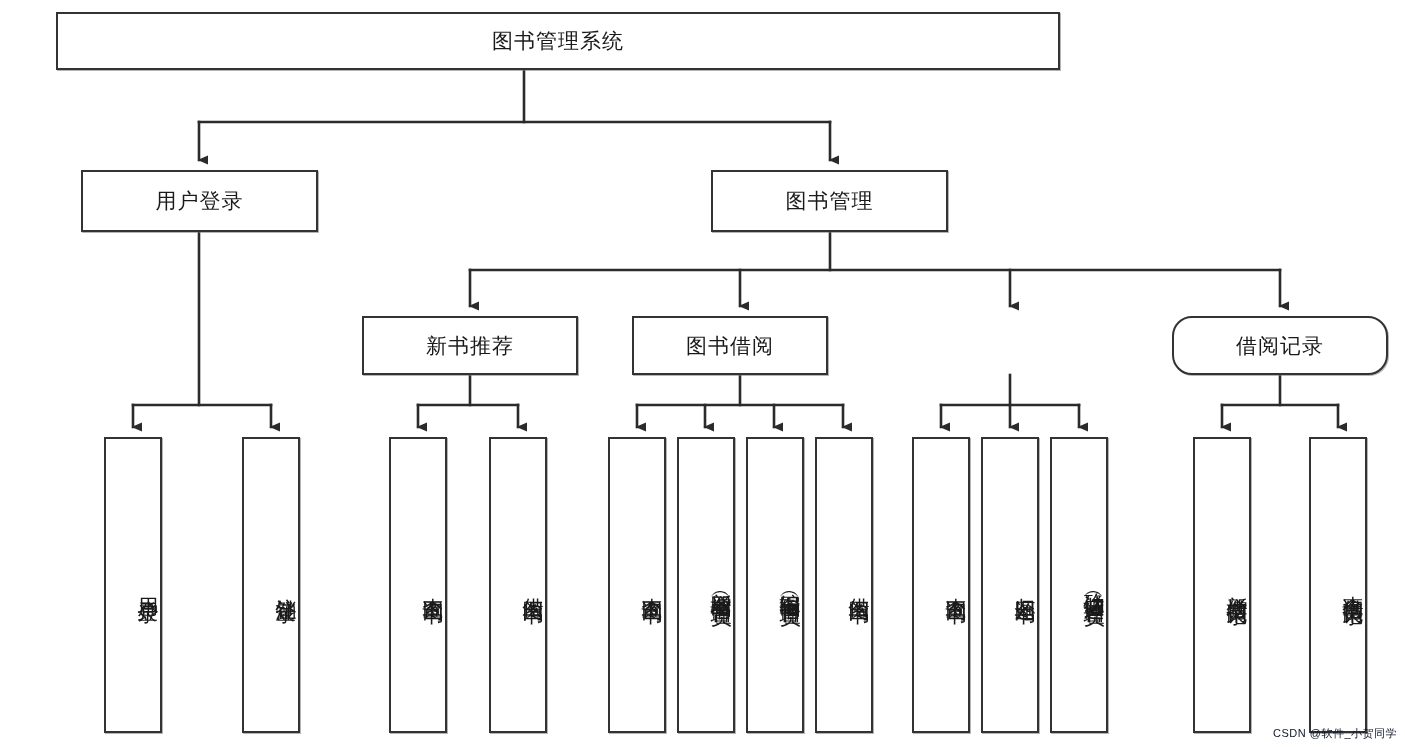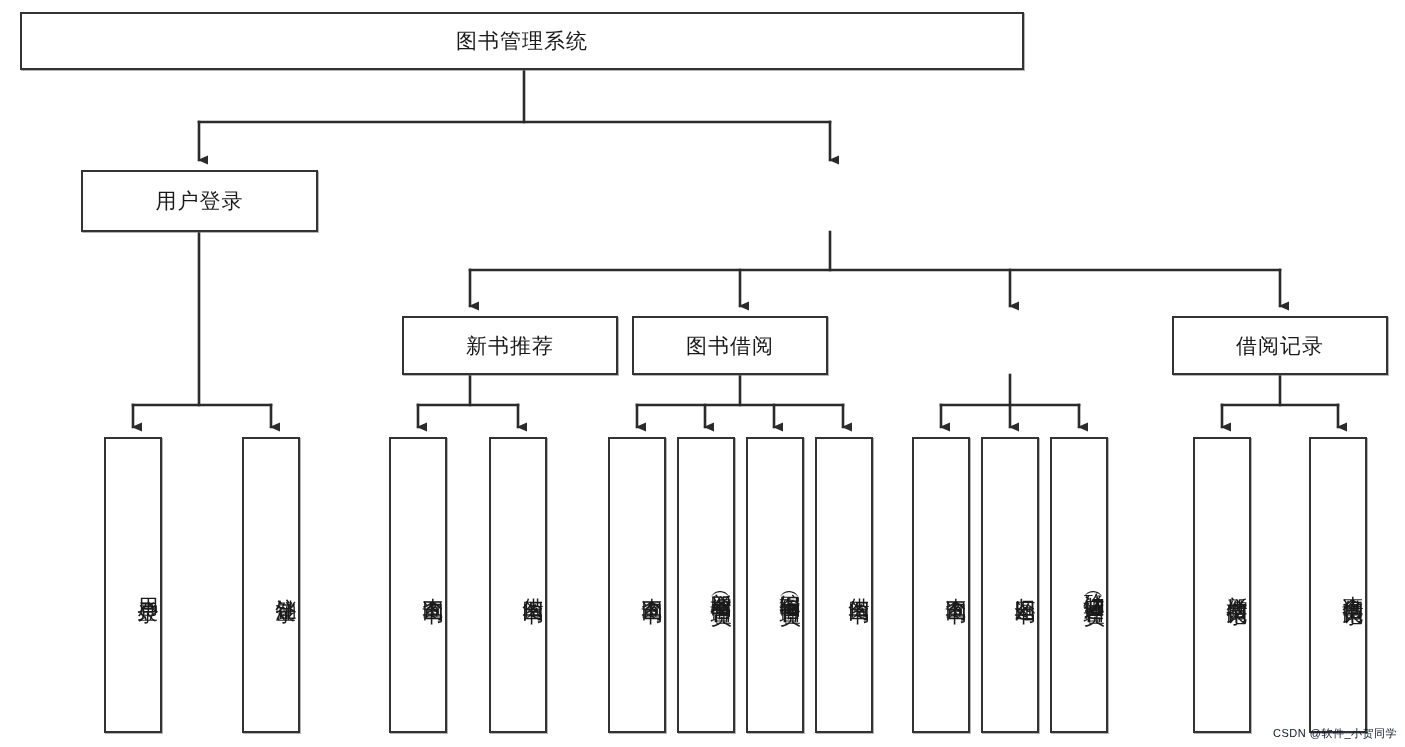--- a/index.html
+++ b/index.html
@@ -39,20 +39,21 @@
     text-align: center;
   }
   .node.horiz {
     font-size: 21px;
     line-height: 1.2;
     letter-spacing: 1px;
   }
   .node.root {
     font-size: 21px;
     letter-spacing: 1px;
+    margin-left: 36px;
   }
   .node.vert {
     writing-mode: vertical-rl;
     text-orientation: upright;
     font-size: 21px;
     line-height: 1.18;
     letter-spacing: 2px;
     padding: 14px 0;
     align-items: flex-start;
     justify-content: center;
@@ -130,28 +131,31 @@
     </g>
   </svg>
 
   <div class="node root" style="left:20px; top:12px; width:1004px; height:58px;">
     <span>图书管理系统</span>
   </div>
 
   <div class="node horiz" style="left:81px; top:170px; width:237px; height:62px;">
     <span>用户登录</span>
   </div>
-
-  <div class="node horiz" style="left:362px; top:316px; width:216px; height:59px;margin-left:40px;">
+  <div class="node horiz" style="left:711px; top:170px; width:237px; height:62px;">
+    <span>图书管理</span>
+  </div>
+
+  <div class="node horiz" style="left:362px; top:316px; width:216px; height:59px;">
     <span>新书推荐</span>
   </div>
   <div class="node horiz" style="left:632px; top:316px; width:196px; height:59px;">
     <span>图书借阅</span>
   </div>
-  <div class="node horiz" style="left:1172px; top:316px; width:216px; height:59px;">
+  <div class="node horiz" style="left:1172px; top:316px; width:216px; height:59px;border-radius:20px;">
     <span>借阅记录</span>
   </div>
 
   <div class="node vert" style="left:104px; top:437px; width:58px; height:296px;">
     <span class="vtext">用户登录</span>
   </div>
   <div class="node vert" style="left:242px; top:437px; width:58px; height:296px;">
     <span class="vtext">注销登录</span>
   </div>
 

